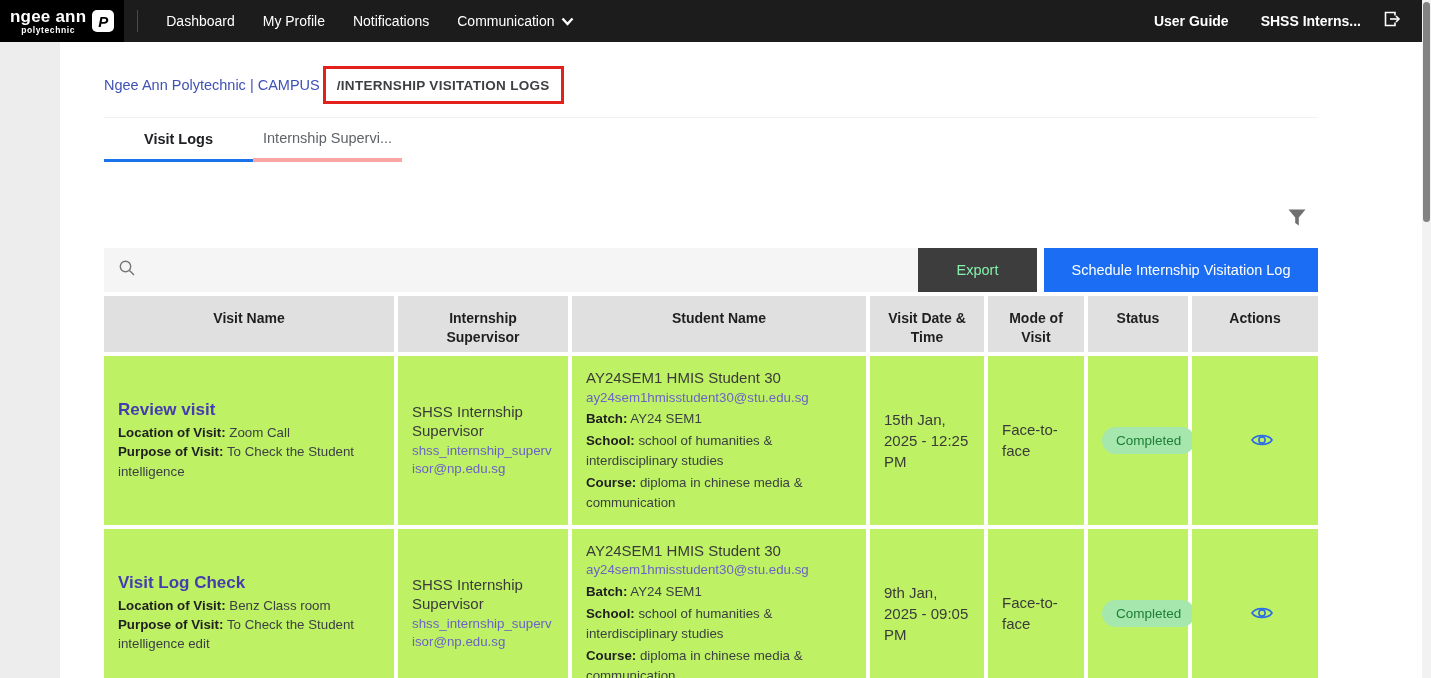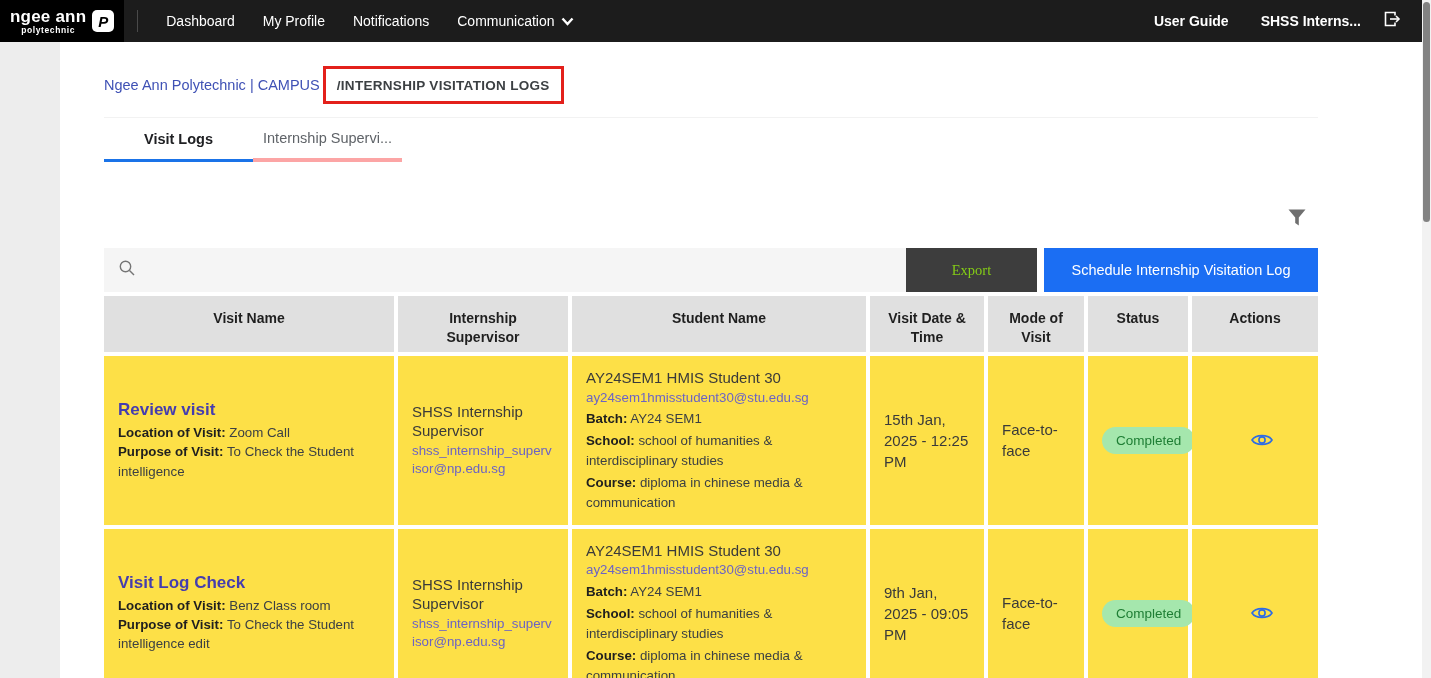--- a/index.html
+++ b/index.html
@@ -42,31 +42,31 @@
   .tab.active { color:#202124; font-weight:bold; border-bottom:3px solid #1a73e8; }
   .tab.inactive { color:#5f6368; border-bottom:4px solid #fca5a5; }
 
   .filter-row { display:flex; justify-content:flex-end; margin-top:45px; height:22px; padding-right:10px; }
   .filter-icon { cursor:pointer; }
 
   .toolbar { display:flex; margin-top:19px; height:44px; }
   .search-box { flex:1; background:#f5f5f5; display:flex; align-items:center; padding:0 14px; }
   .search-input { border:none; outline:none; background:transparent; flex:1; margin-left:10px;
                   font-size:14px; color:#3c4043; font-family:inherit; }
-  .btn-export { width:131px; background:#3d3d3d; color:#84cc16; border:none; font-size:14.5px;
-                font-family:Liberation Serif, serif; cursor:pointer; }
+  .btn-export { width:119px; background:#3d3d3d; color:#86efac; border:none; font-size:14.5px;
+                font-family:Liberation Sans, sans-serif; cursor:pointer; }
   .btn-schedule { width:274px; margin-left:7px; background:#1b6ef3; color:#fff; border:none;
                   font-size:14.5px; font-family:inherit; cursor:pointer; }
 
   
   .trow { display:grid; grid-template-columns:290px 170px 294px 114px 96px 100px 126px;
           column-gap:4px; margin-top:4px; }
   .th { background:#e0e0e0; height:56px; padding:13px 14px; font-size:14px; font-weight:bold;
         color:#1f1f1f; line-height:1.35;text-align:center; }
-  .td { background:#fde047; min-height:106px; padding:12px 14px; display:flex;
+  .td { background:#bef264; min-height:106px; padding:12px 14px; display:flex;
         flex-direction:column; justify-content:center; }
   .visit-title { color:#453daf; font-size:17px; font-weight:bold; margin-bottom:3px; cursor:pointer; }
   .detail-line { font-size:13.3px; color:#3c4043; line-height:1.45; }
   .detail-line b { color:#1f1f1f; }
   .sup-name, .stu-name { font-size:15px; color:#3a3a3a; line-height:1.3; }
   .email-link { font-size:13.3px; color:#6b63c5; line-height:1.4; overflow-wrap:anywhere; cursor:pointer; margin-top:1px; }
   .stu-meta { font-size:13.3px; color:#3c4043; line-height:1.5; margin-top:2px; }
   .stu-meta b { color:#1f1f1f; }
   .cell-plain { font-size:15px; color:#3a3a3a; line-height:1.4; }
   .badge { display:inline-block; padding:6px 14px; border-radius:15px; font-size:13.5px; width:max-content; }

